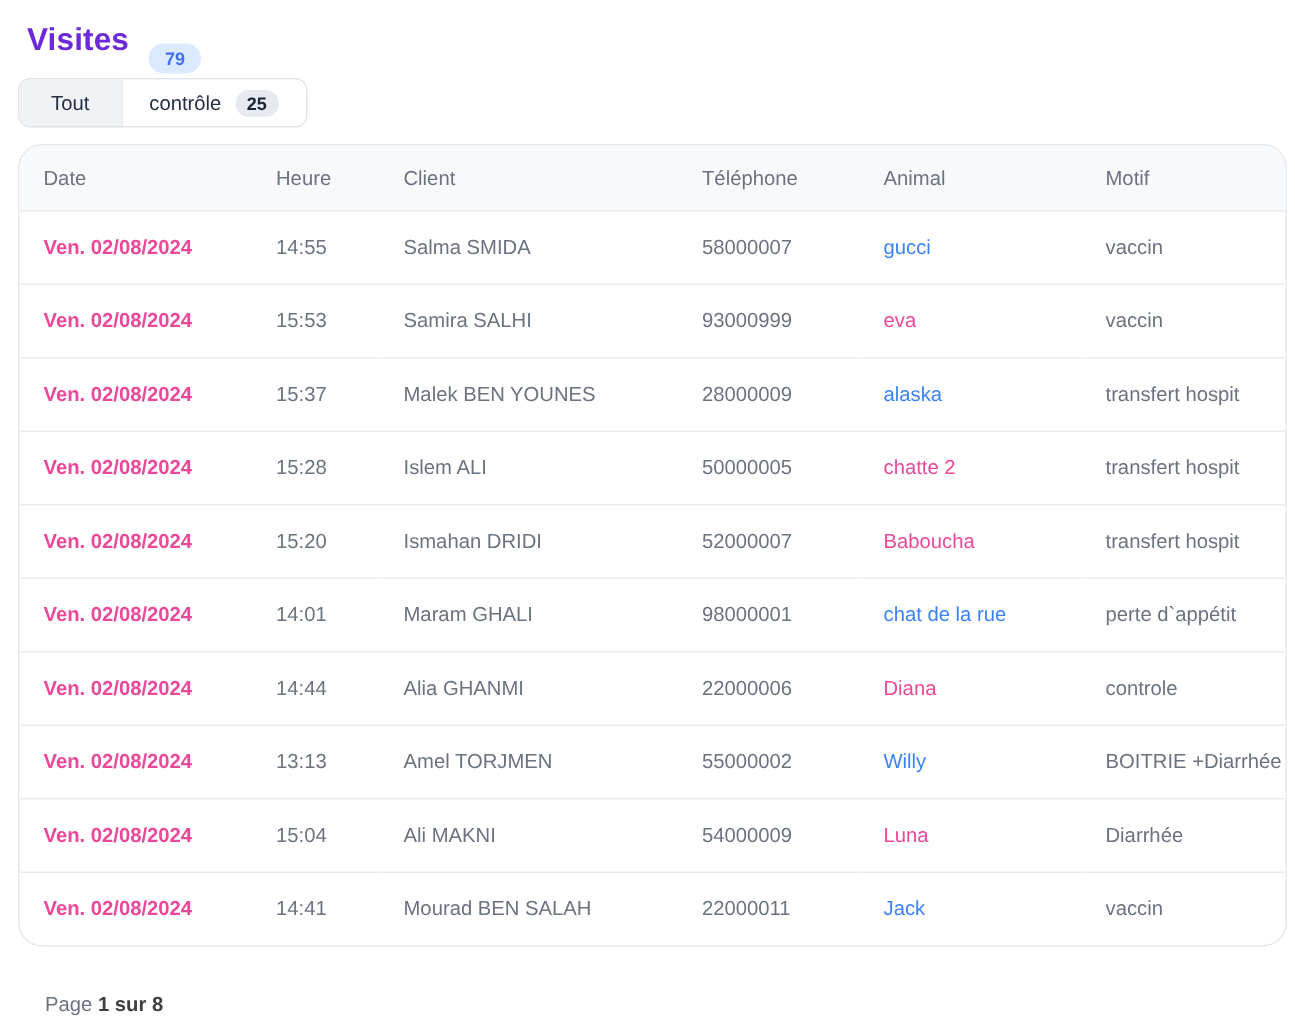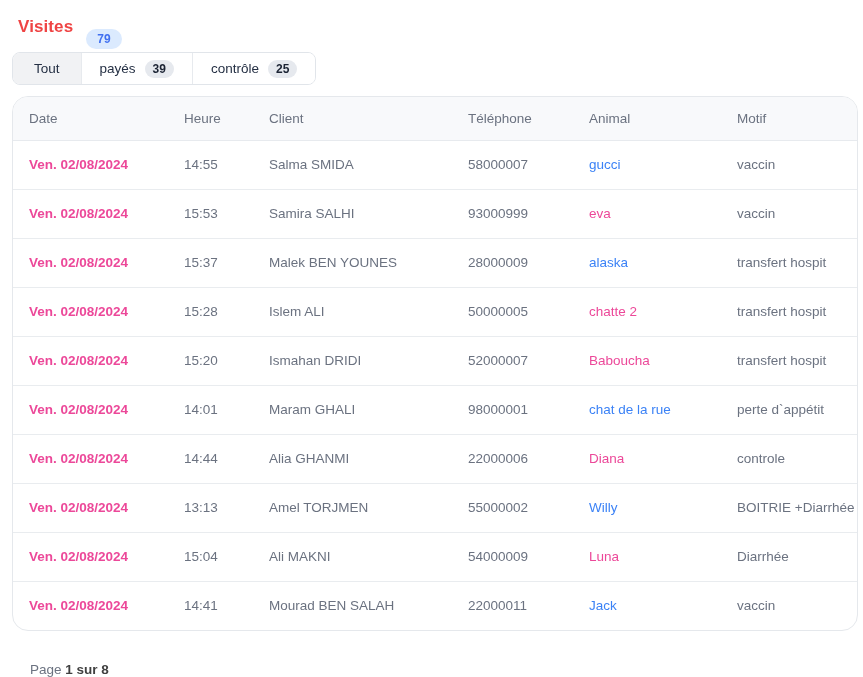--- a/index.html
+++ b/index.html
@@ -23,23 +23,23 @@
 
   
   .title-row {
     display: flex;
     align-items: center;
     gap: 13px;
     margin: 3px 0 13px 6px;
     height: 24px;
   }
   .page-title {
-    font-size: 17px;
+    font-size: 21px;
     font-weight: 700;
-    color: #ef4444;
+    color: #6d28d9;
     letter-spacing: 0.1px;
   }
   .count-pill {
     background: #dbeafe;
     color: #4170f0;
     font-size: 12px;
     font-weight: 600;
     padding: 4px 11px;
     border-radius: 999px;
     line-height: 1;
@@ -137,24 +137,20 @@
 
 
 <div class="title-row">
   <span class="page-title">Visites</span>
   <span class="count-pill">79</span>
 </div>
 
 <div class="tabs">
   <div class="tab selected">
     <span>Tout</span>
-  </div>
-  <div class="tab">
-    <span>payés</span>
-    <span class="tab-count">39</span>
   </div>
   <div class="tab">
     <span>contrôle</span>
     <span class="tab-count">25</span>
   </div>
 </div>
 
 <div class="table-wrap">
   <table>
     <colgroup>

